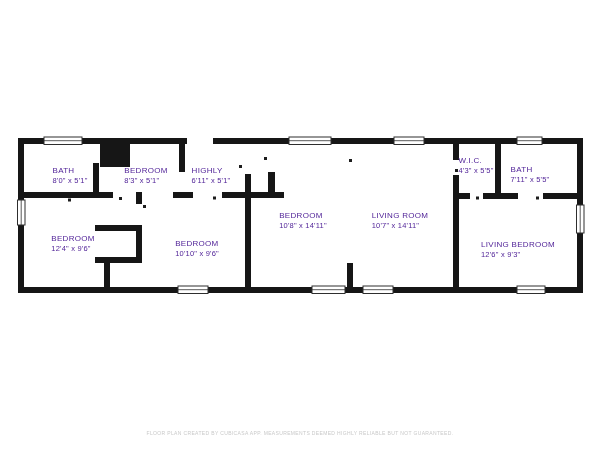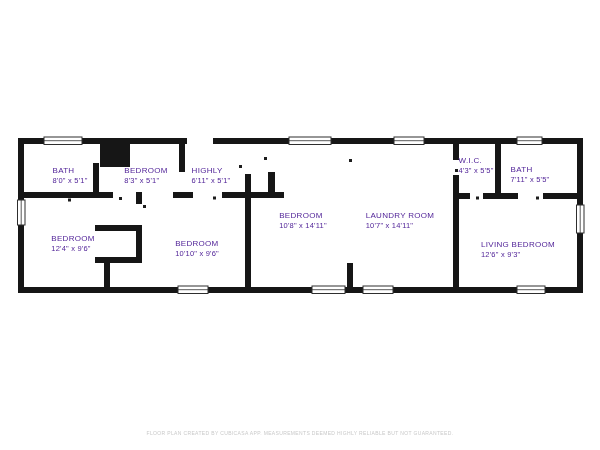--- a/index.html
+++ b/index.html
@@ -132,21 +132,21 @@
   </div>
   <div class="room-label" style="left:197px;top:249px;">
     <span class="room-name">BEDROOM</span>
     <span class="room-dims">10'10" x 9'6"</span>
   </div>
   <div class="room-label" style="left:303px;top:221px;">
     <span class="room-name">BEDROOM</span>
     <span class="room-dims">10'8" x 14'11"</span>
   </div>
   <div class="room-label" style="left:400px;top:221px;">
-    <span class="room-name">LAUNDRY ROOM</span>
+    <span class="room-name">LIVING ROOM</span>
     <span class="room-dims">10'7" x 14'11"</span>
   </div>
   <div class="room-label" style="left:476px;top:166px;">
     <span class="room-name">W.I.C.</span>
     <span class="room-dims">4'3" x 5'5"</span>
   </div>
   <div class="room-label" style="left:530px;top:175px;">
     <span class="room-name">BATH</span>
     <span class="room-dims">7'11" x 5'5"</span>
   </div>

